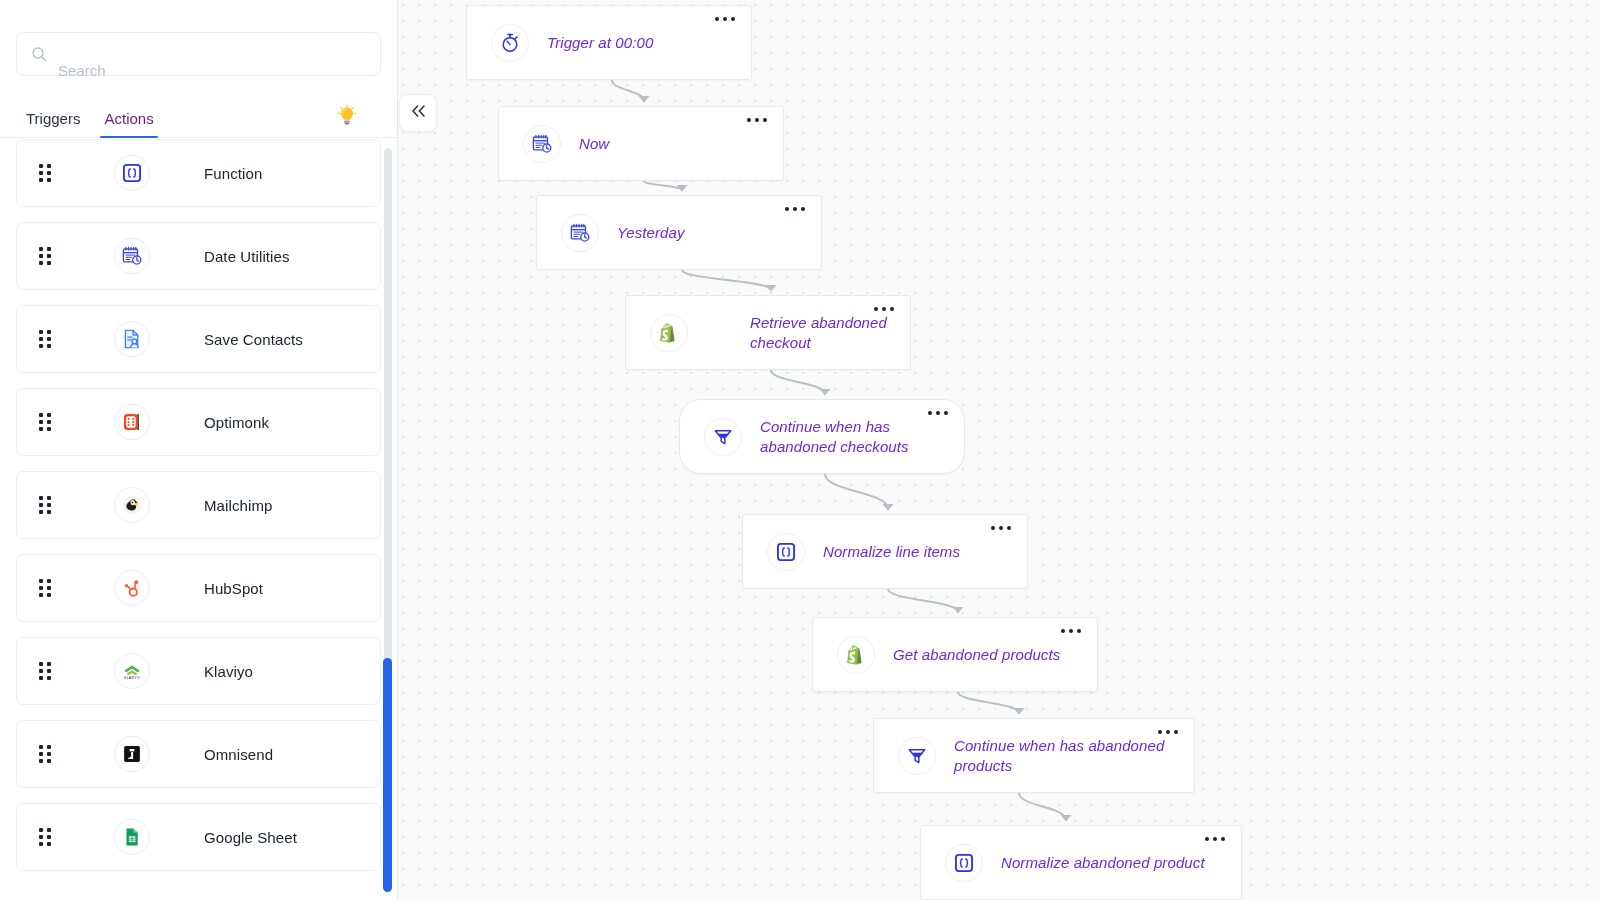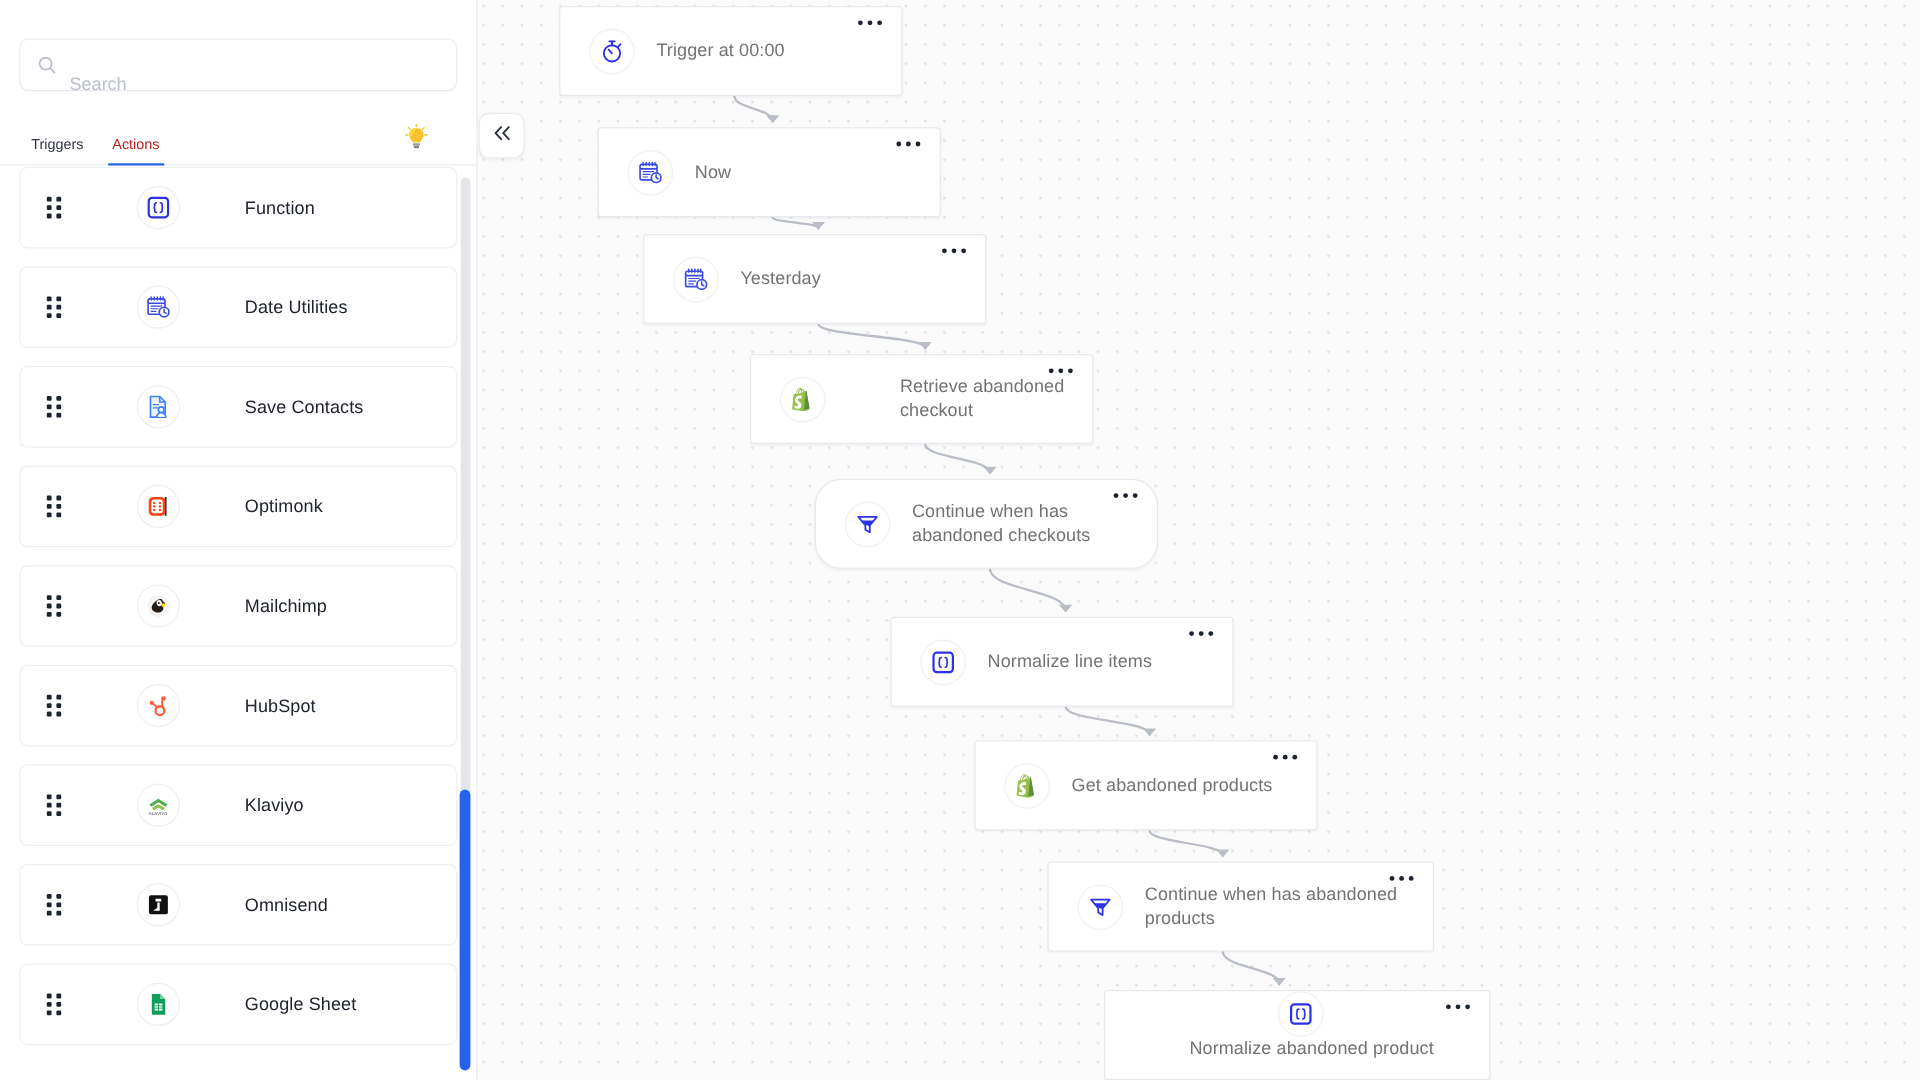--- a/index.html
+++ b/index.html
@@ -39,28 +39,28 @@
 
   .tabs {
     margin-top: 20px;
     height: 42px;
     display: flex; align-items: flex-end;
     padding: 0 14px;
     border-bottom: 1px solid #eceef2;
     position: relative;
   }
   .tab {
-    font-size: 12px;
+    font-size: 15px;
     color: #2f3541;
     padding: 0 12px 11px 12px;
     cursor: pointer;
     position: relative;
     line-height: 1;
   }
-  .tab.active { color: #b91c1c; }
+  .tab.active { color: #701a75; }
   .tab.active:after {
     content:""; position:absolute; left: 8px; right: 8px; bottom: -1px;
     height: 2.5px; background: #2563eb; border-radius: 2px;
   }
   .bulb {
     position: absolute; right: 40px; bottom: 8px;
     font-size: 19px; line-height: 1;
   }
 
   .list {
@@ -152,24 +152,25 @@
   }
   .node-ic {
     width: 38px; height: 38px; flex: 0 0 38px;
     border-radius: 50%;
     border: 1px solid #f0f0f3;
     background: #fff;
     display: flex; align-items: center; justify-content: center;
     margin-right: 18px;
   }
   .node-title {
-    font-size: 15px; color: #737373;
+    font-size: 15px; color: #6d28d9;
     line-height: 1.32;
     max-width: 215px;
     letter-spacing: .1px;
+    font-style: italic;
   }
   .dots {
     position: absolute; top: 11px; right: 16px;
     display: flex; gap: 4px; cursor: pointer;
   }
   .dots i { width: 4px; height: 4px; border-radius: 50%; background: #1d2230; display:block; }
 
   #edges { position: absolute; inset: 0; z-index: 2; pointer-events: none; }
 </style>
 </head>
@@ -583,21 +584,21 @@
         <path d="M6.6 8.4h10.8L14 12.6v1.2l-4-1.6v-.2z" fill="#2a31e8"></path>
       </svg>
           </span>
      <span class="node-title">Continue when has abandoned products</span>
      <span class="dots">
             <i></i>
             <i></i>
             <i></i>
           </span>
         </div>
-        <div class="node" style="left: 522px; top: 825px; width: 322px; height: 75px; flex-direction: column;">
+        <div class="node" style="left: 522px; top: 825px; width: 322px; height: 75px;">
           <span class="node-ic">
             <svg width="22" height="22" viewBox="0 0 24 24" fill="none">
         <rect x="3.2" y="3.2" width="17.6" height="17.6" rx="3" stroke="#2a31e8" stroke-width="2"></rect>
         <path d="M10.2 7.6c-1.2 0-1.6.7-1.6 1.7v1.4c0 .8-.4 1.3-1.1 1.3.7 0 1.1.5 1.1 1.3v1.4c0 1 .4 1.7 1.6 1.7" stroke="#2a31e8" stroke-width="1.5" stroke-linecap="round"></path>
         <path d="M13.8 7.6c1.2 0 1.6.7 1.6 1.7v1.4c0 .8.4 1.3 1.1 1.3-.7 0-1.1.5-1.1 1.3v1.4c0 1-.4 1.7-1.6 1.7" stroke="#2a31e8" stroke-width="1.5" stroke-linecap="round"></path>
       </svg>
           </span>
      <span class="node-title">Normalize abandoned product</span>
      <span class="dots">
             <i></i>

